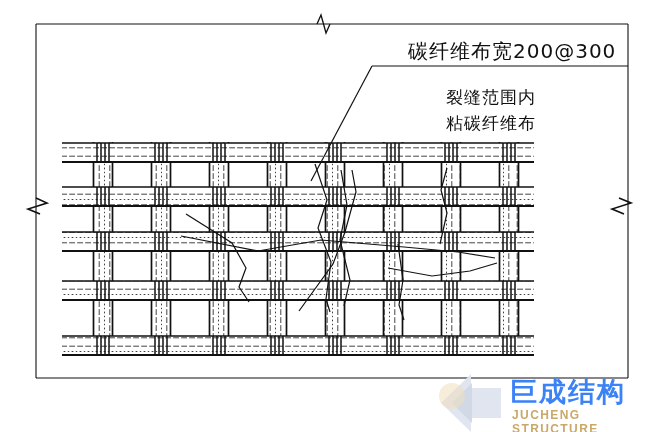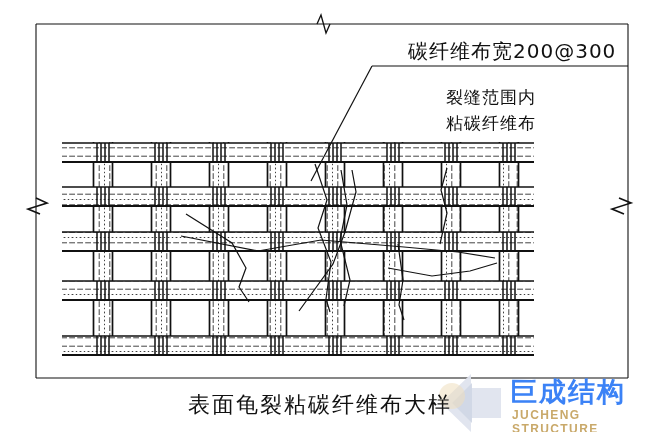--- a/index.html
+++ b/index.html
@@ -347,19 +347,18 @@
       <circle cx="452" cy="396" r="13" fill="#efdfbe" opacity="0.55"></circle>
     </g>
   </svg>
 
   <div class="txt" id="lbl-width">碳纤维布宽200@300</div>
 
   <div class="txt" id="lbl-note1">裂缝范围内</div>
 
   <div class="txt" id="lbl-note2">粘碳纤维布</div>
 
-  <div class="txt" id="title">表面龟裂粘碳纤维布大样</div>
 
   <div id="wm-cn">巨成结构</div>
 
   <div id="wm-en">JUCHENG STRUCTURE</div>
 
 </div>
 
 </body></html>

